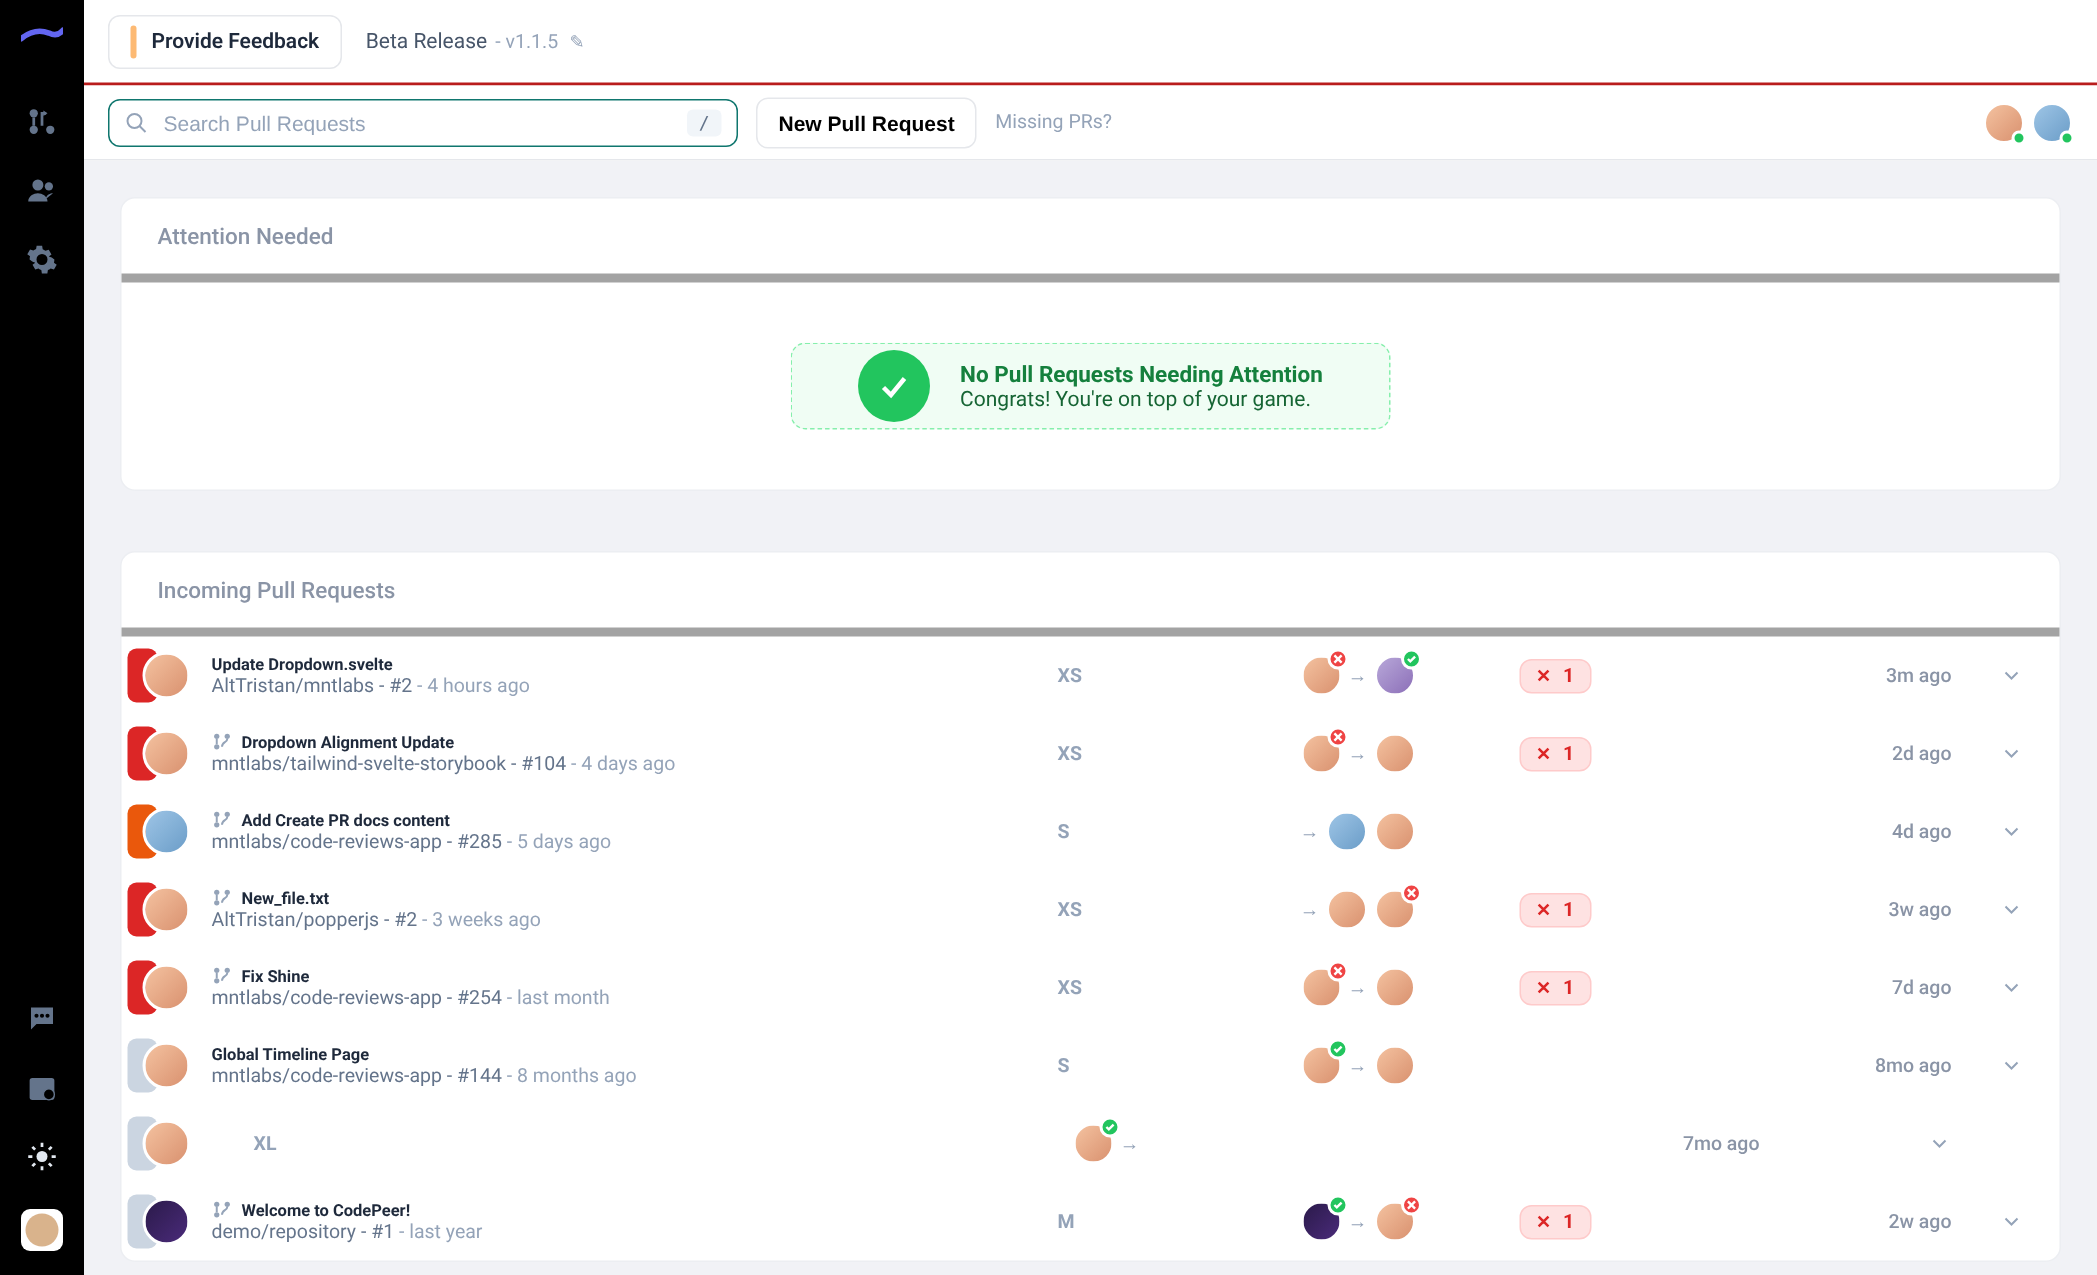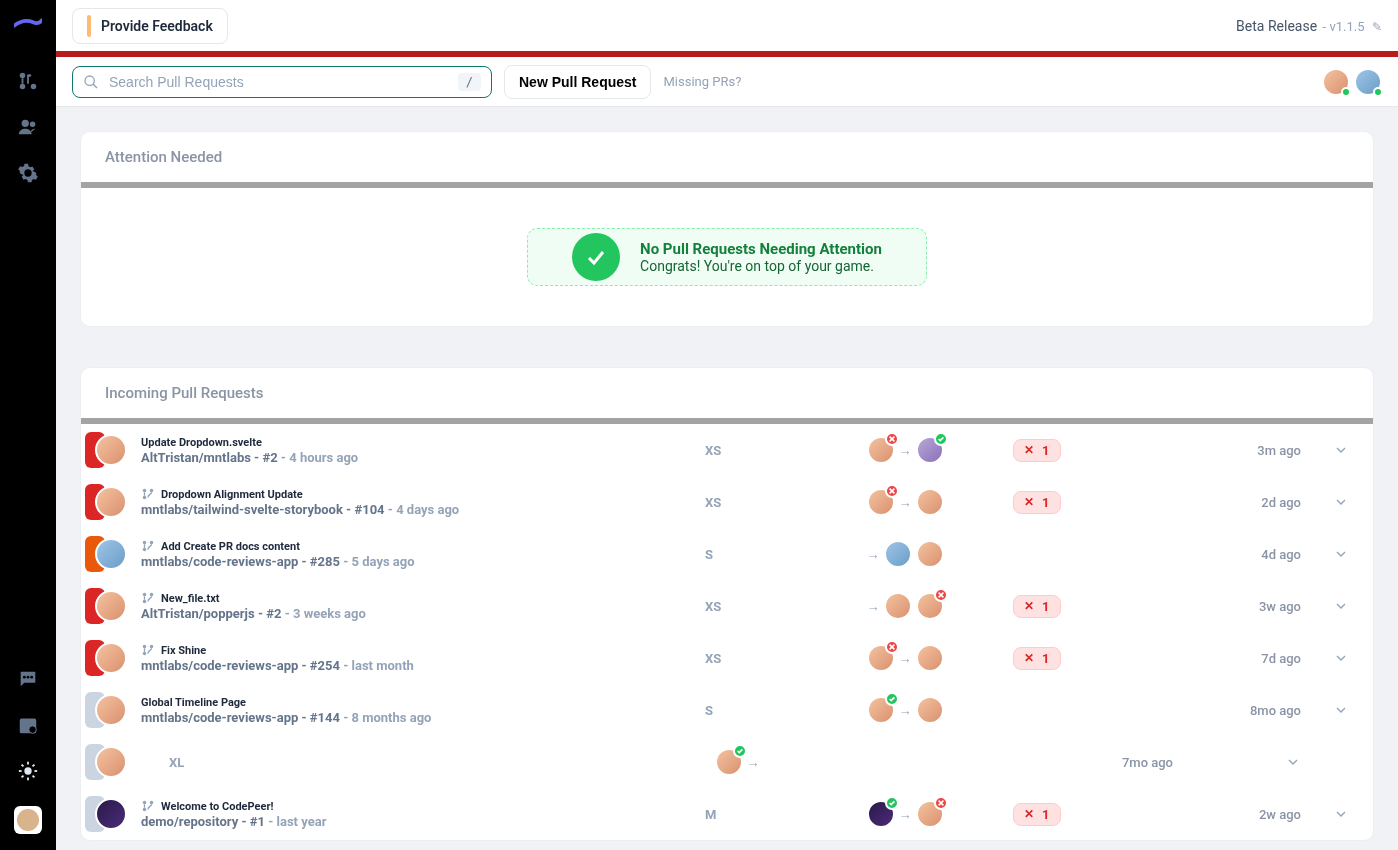--- a/index.html
+++ b/index.html
@@ -11,21 +11,21 @@
 .sidebar .logo { width: 28px; height: 14px; }
 .sidebar .nav { display: flex; flex-direction: column; gap: 24px; margin-top: 16px;}
 .sidebar .nav-icon { width: 22px; height: 22px; fill: #64748b; cursor: pointer; }
 .sidebar .spacer { flex: 1; }
 .sidebar .bottom { display: flex; flex-direction: column; gap: 24px; align-items: center; }
 .sidebar .avatar-sm { width: 28px; height: 28px; border-radius: 6px; background: #fff; display:flex; align-items:center; justify-content:center;}
 .sidebar .avatar-sm .avimg { width:22px; height:22px; border-radius:50%; background:#d9b38c;}
 
 
 .main { flex: 1; display: flex; flex-direction: column; background:#fff;}
-.topbar { height:57px; border-bottom:6px solid #b91c1c; background:#fff; display:flex; align-items:center; padding:0 16px; gap:16px;justify-content:space-between;}
+.topbar { height:57px; border-bottom:2px solid #b91c1c; background:#fff; display:flex; align-items:center; padding:0 16px; gap:16px;}
 .feedback-btn { display:flex; align-items:center; gap:10px; border:1px solid #e5e7eb; border-radius:8px; padding:6px 14px; font-size:14px; font-weight:600; cursor:pointer; background:#fff;}
 .feedback-btn .bar { width:4px; height:22px; background:#fdba74; border-radius:2px;}
 .release { font-size:14px; color:#475569;}
 .release .ver { color:#94a3b8; font-size:13px; margin-left:2px;}
 .release .pencil-icon{ color:#94a3b8; margin-left:4px; font-size:12px;}
 
 .toolbar { height:50px; border-bottom:1px solid #e5e7eb; background:#fff; display:flex; align-items:center; padding:0 16px; gap:12px;}
 .search-box { flex:0 0 420px; display:flex; align-items:center; border:1px solid #0f766e; border-radius:8px; padding:6px 10px; gap:10px; position:relative;}
 .search-box svg { width:16px; height:16px; fill:#94a3b8;}
 .search-box input { border:none; outline:none; font-size:14px; flex:1; color:#475569;}
@@ -61,21 +61,21 @@
 .pr-avatar-wrap { position:relative; width:40px; height:40px;}
 .pr-tab { position:absolute; left:-4px; top:2px; width:20px; height:36px; border-radius:6px;}
 .pr-tab.red{background:#dc2626;}
 .pr-tab.orange{background:#ea580c;}
 .pr-tab.gray{background:#cbd5e1;}
 .pr-avatar { position:absolute; left:6px; top:4px; width:32px; height:32px; border-radius:50%; border:2px solid #fff;}
 .pr-info { min-width:0;}
 .pr-title-line { display:flex; align-items:center; gap:6px;}
 .branch-icon { width:14px; height:14px; fill:#94a3b8;}
 .pr-title { font-weight:700; font-size:11px; color:#1e293b;}
-.pr-sub { font-size:13px; color:#64748b; margin-top:1px;font-weight:bold;}
+.pr-sub { font-size:13px; color:#64748b; margin-top:1px;}
 .pr-sub .dim{color:#94a3b8;}
 .size-badge { font-size:13px; font-weight:700; color:#94a3b8;margin-left:28px;}
 .reviewers-cell { display:flex; align-items:center; justify-content:center; gap:4px;}
 .reviewers-cell .arrow{color:#94a3b8; font-size:13px;}
 .rev-av-wrap{position:relative; width:28px; height:28px;}
 .rev-av{width:28px;height:28px;border-radius:50%;border:2px solid #fff;display:block;}
 .rev-badge{position:absolute; top:-4px; right:-4px; width:14px; height:14px; border-radius:50%; border:2px solid #fff; display:flex;align-items:center;justify-content:center;}
 .rev-badge.red{background:#ef4444;}
 .rev-badge.green{background:#22c55e;}
 .rev-badge svg{width:8px;height:8px;}

